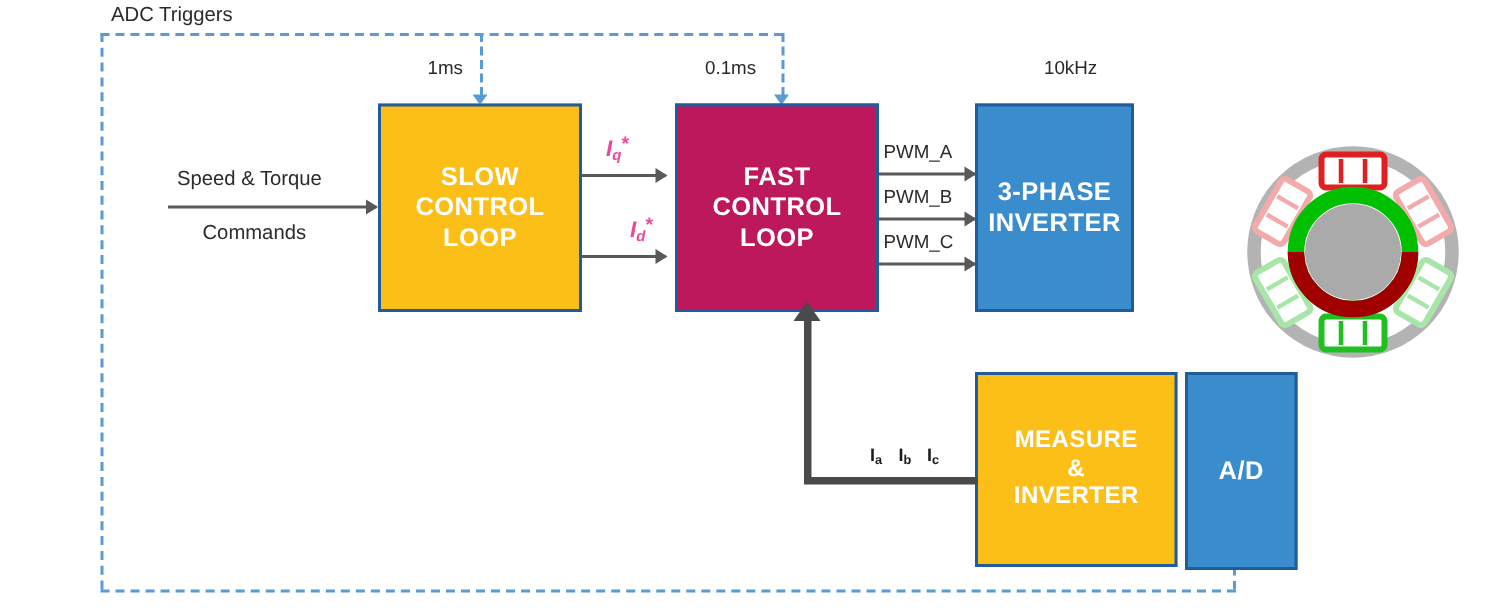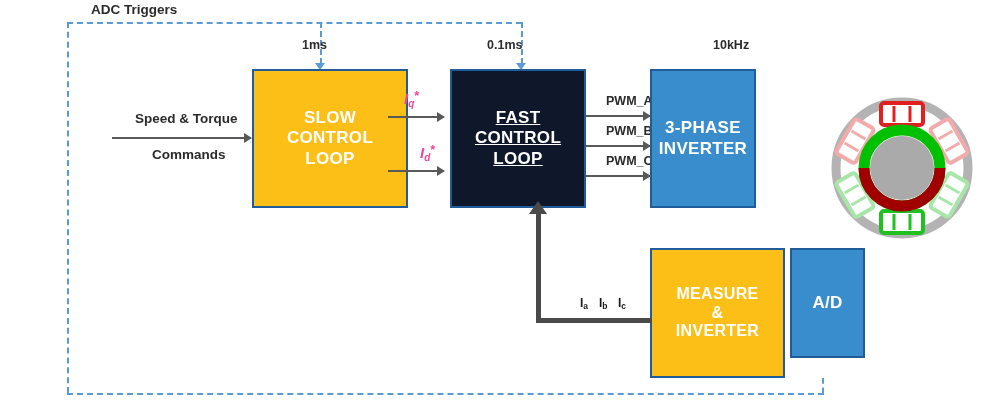--- a/index.html
+++ b/index.html
@@ -26,32 +26,31 @@
     display: flex;
     align-items: center;
     justify-content: center;
     text-align: center;
     color: #ffffff;
     font-weight: bold;
     letter-spacing: 0.3px;
     line-height: 1.18;
   }
   .block-orange { background: #fcbf17; }
-  .block-green  { background: #0f172a; text-decoration: underline; }
+  .block-green  { background: #be185d; }
   .block-blue   { background: #3a8dcc; }
 
   .block .lbl { display: block; }
 
   
   .txt {
     position: absolute;
     color: #2b2b2b;
-    font-weight: bold;
+    font-weight: normal;
     white-space: nowrap;
-    margin-left: 17px;
   }
   .txt-sm { font-size: 12.5px; }
   .txt-md { font-size: 13.5px; }
 
   
   .arrow-h {
     position: absolute;
     height: 2px;
     background: #595959;
   }
@@ -160,21 +159,21 @@
   <div class="dash-head" style="left:516px; top:63px;"></div>
 
   <div class="txt txt-sm" style="left:285px; top:38px;">1ms</div>
   <div class="txt txt-sm" style="left:470px; top:38px;">0.1ms</div>
   <div class="txt txt-sm" style="left:696px; top:38px;">10kHz</div>
 
   <div class="txt txt-md" style="left:118px; top:111px;">Speed &amp; Torque</div>
   <div class="arrow-h" style="left:112px; top:137px; width:139px;"></div>
   <div class="txt txt-md" style="left:135px; top:147px;">Commands</div>
 
-  <div class="block block-orange" style="left:252px; top:69px; width:156px; height:139px; font-size:17px;">
+  <div class="block block-orange" style="left:252px; top:69px; width:136px; height:139px; font-size:17px;">
     <div>
       <span class="lbl">SLOW</span>
       <span class="lbl">CONTROL</span>
       <span class="lbl">LOOP</span>
     </div>
   </div>
 
   <div class="sig" style="left:404px; top:88px;">
     <span>I</span><sub>q</sub><sup>*</sup>
   </div>
@@ -210,21 +209,21 @@
   </div>
 
   <div class="block block-orange" style="left:650px; top:248px; width:135px; height:130px; font-size:16px;">
     <div>
       <span class="lbl">MEASURE</span>
       <span class="lbl">&amp;</span>
       <span class="lbl">INVERTER</span>
     </div>
   </div>
 
-  <div class="block block-blue" style="left:790px; top:248px; width:75px; height:110px; font-size:17px;">
+  <div class="block block-blue" style="left:790px; top:248px; width:75px; height:132px; font-size:17px;">
     <span class="lbl">A/D</span>
   </div>
 
   <div class="fb-h" style="left:536px; top:318px; width:116px;"></div>
   <div class="fb-v" style="left:536px; top:212px; height:108px;"></div>
   <div class="fb-head" style="left:529px; top:201px;"></div>
 
   <div class="cur" style="left:556px; top:296px;">
     <span>I</span><sub>a</sub>
   </div>

